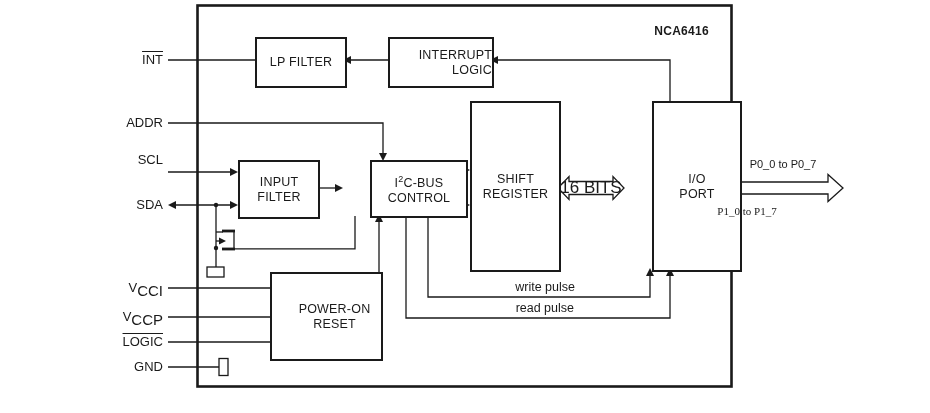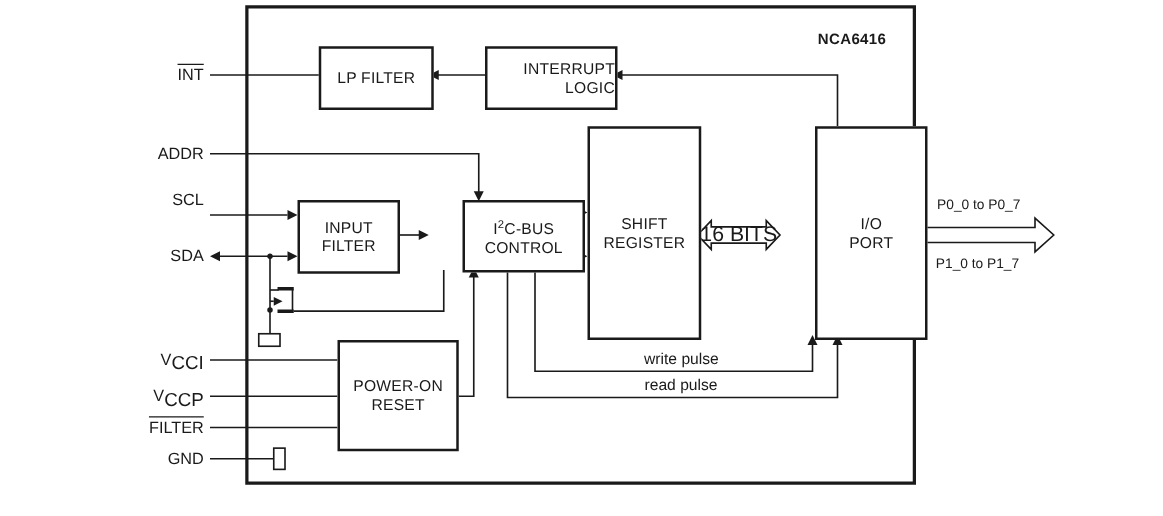--- a/index.html
+++ b/index.html
@@ -12,21 +12,21 @@
     position:absolute; background:#ffffff; border:2px solid #1a1a1a;
     display:flex; align-items:center; justify-content:center;
     text-align:center; font-size:12.5px; line-height:15px; letter-spacing:0.2px;
   }
   .box-lp        { left:255px; top:37px;  width:88px;  height:47px; }
   .box-intlogic  { left:388px; top:37px;  width:102px; height:47px;text-align:right; }
   .box-infilter  { left:238px; top:160px; width:78px;  height:55px; }
   .box-i2c       { left:343px; top:160px; width:94px;  height:54px;margin-left:27px; }
   .box-shift     { left:470px; top:101px; width:87px;  height:167px; }
   .box-ioport    { left:624px; top:101px; width:86px;  height:167px;margin-left:28px; }
-  .box-por       { left:270px; top:272px; width:93px;  height:85px; }
+  .box-por       { left:270px; top:272px; width:93px;  height:85px;padding-left:16px; }
   .box-ioport span.wrapnarrow { display:inline-block; max-width:46px; }
   .chip-title {
     position:absolute; left:595px; top:24px; width:114px; text-align:right;
     font-size:12px; font-weight:bold; letter-spacing:0.3px;
   }
   .pin {
     position:absolute; width:70px; left:93px; text-align:right;
     font-size:13px; line-height:15px; white-space:nowrap;
   }
   .pin-int   { top:52px; }
@@ -37,21 +37,21 @@
   .pin-vccp  { top:309px; }
   .pin-reset { top:334px; }
   .pin-gnd   { top:359px; }
   .ovl { text-decoration:overline;margin-top:40px; }
   sub.pinsub { font-size:15px; letter-spacing:0; }
   sup.supsm  { font-size:9px; }
   .buslabel {
     position:absolute; font-size:11px; line-height:14px; text-align:center; white-space:nowrap;
   }
   .lbl-p0     { left:720px; top:157px; width:126px; }
-  .lbl-p1     { left:719px; top:204px; width:126px; }
+  .lbl-p1     { left:684px; top:204px; width:126px;font-family:Liberation Serif, serif; }
   .lbl-16bits { left:558px; top:181px; width:66px; font-size:17px; }
   .pulselabel {
     position:absolute; width:124px; text-align:right; font-size:12.5px; line-height:14px;
   }
   .lbl-write { left:451px; top:280px; }
   .lbl-read  { left:450px; top:301px; }
 </style>
 </head>
 <body>
 
@@ -149,21 +149,21 @@
   </div>
 
   <div class="chip-title">NCA6416</div>
 
   <div class="pin pin-int"><span class="ovl">INT</span></div>
   <div class="pin pin-addr">ADDR</div>
   <div class="pin pin-scl">SCL</div>
   <div class="pin pin-sda">SDA</div>
   <div class="pin pin-vcci"><span>V</span><sub class="pinsub">CCI</sub></div>
   <div class="pin pin-vccp"><span>V</span><sub class="pinsub">CCP</sub></div>
-  <div class="pin pin-reset"><span class="ovl">FILTER</span></div>
+  <div class="pin pin-reset"><span class="ovl">LOGIC</span></div>
   <div class="pin pin-gnd">GND</div>
 
   <div class="buslabel lbl-16bits">16 BITS</div>
   <div class="buslabel lbl-p0">P0_0 to P0_7</div>
   <div class="buslabel lbl-p1">P1_0 to P1_7</div>
 
   <div class="pulselabel lbl-write">write pulse</div>
   <div class="pulselabel lbl-read">read pulse</div>
 
 </div>

